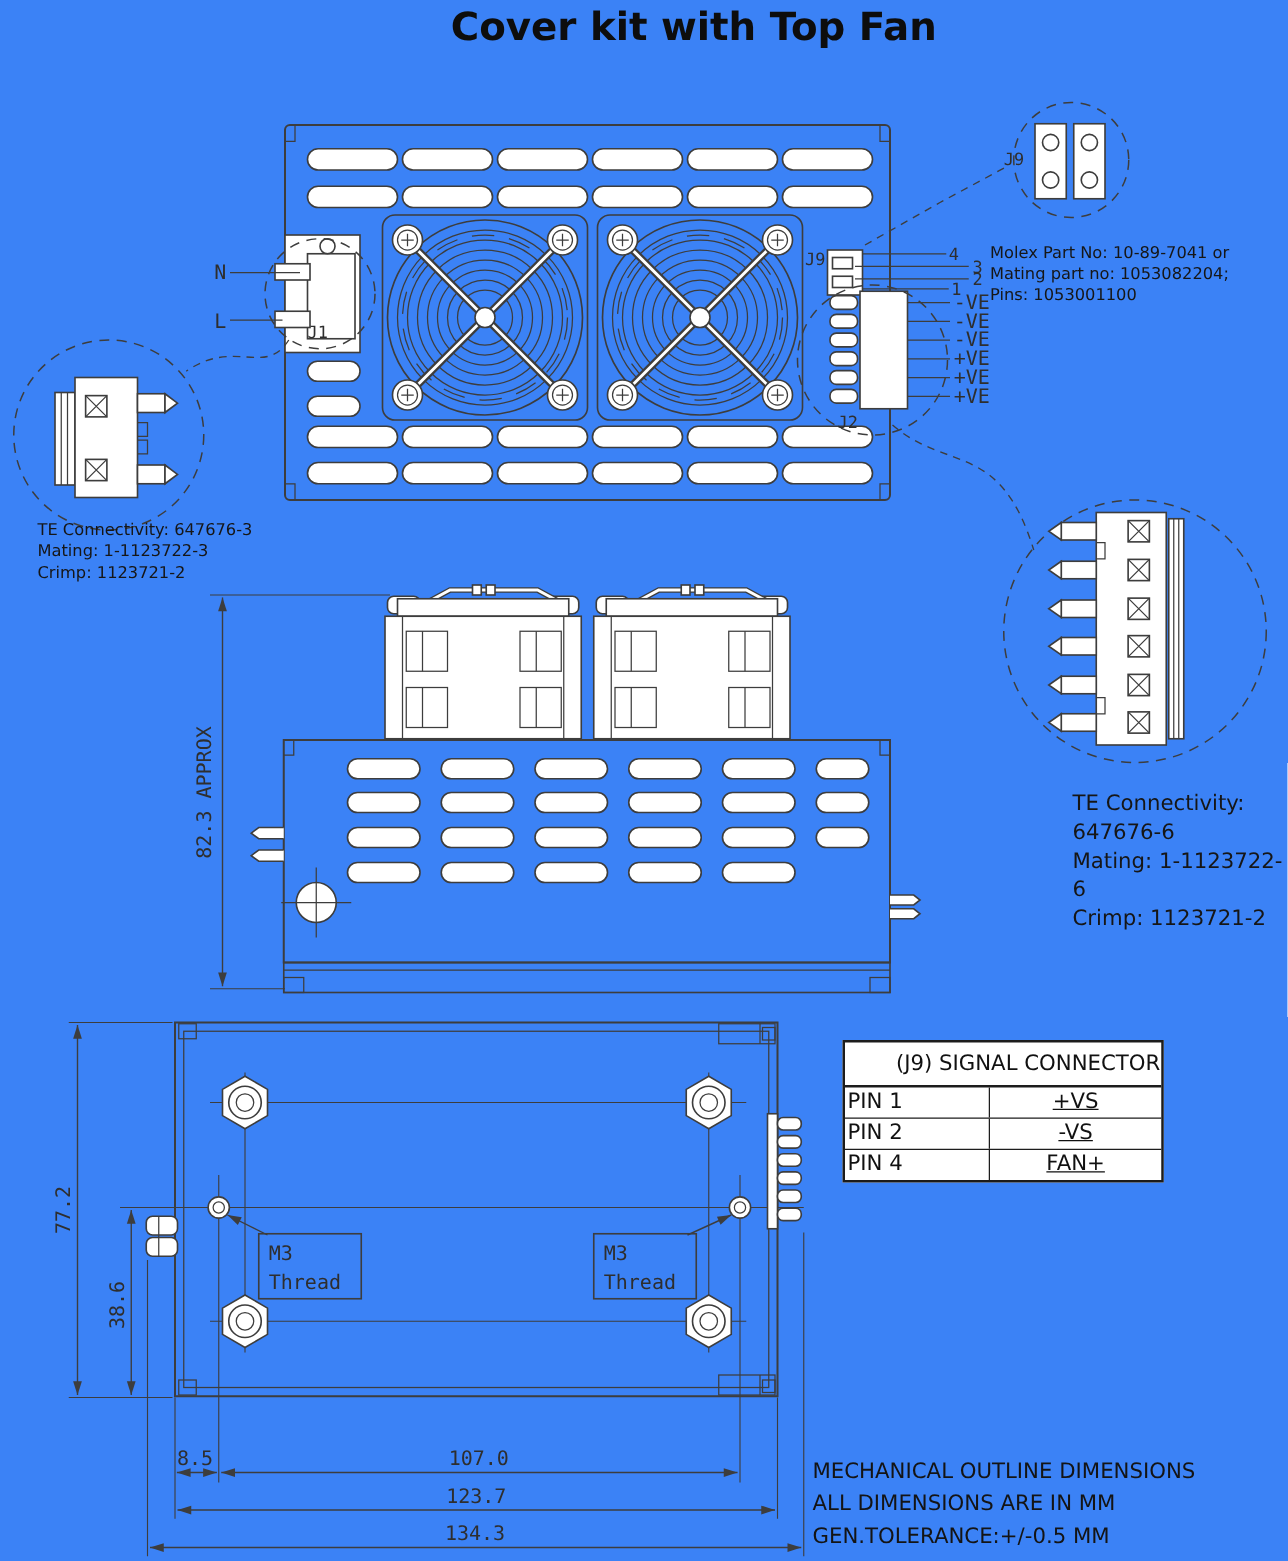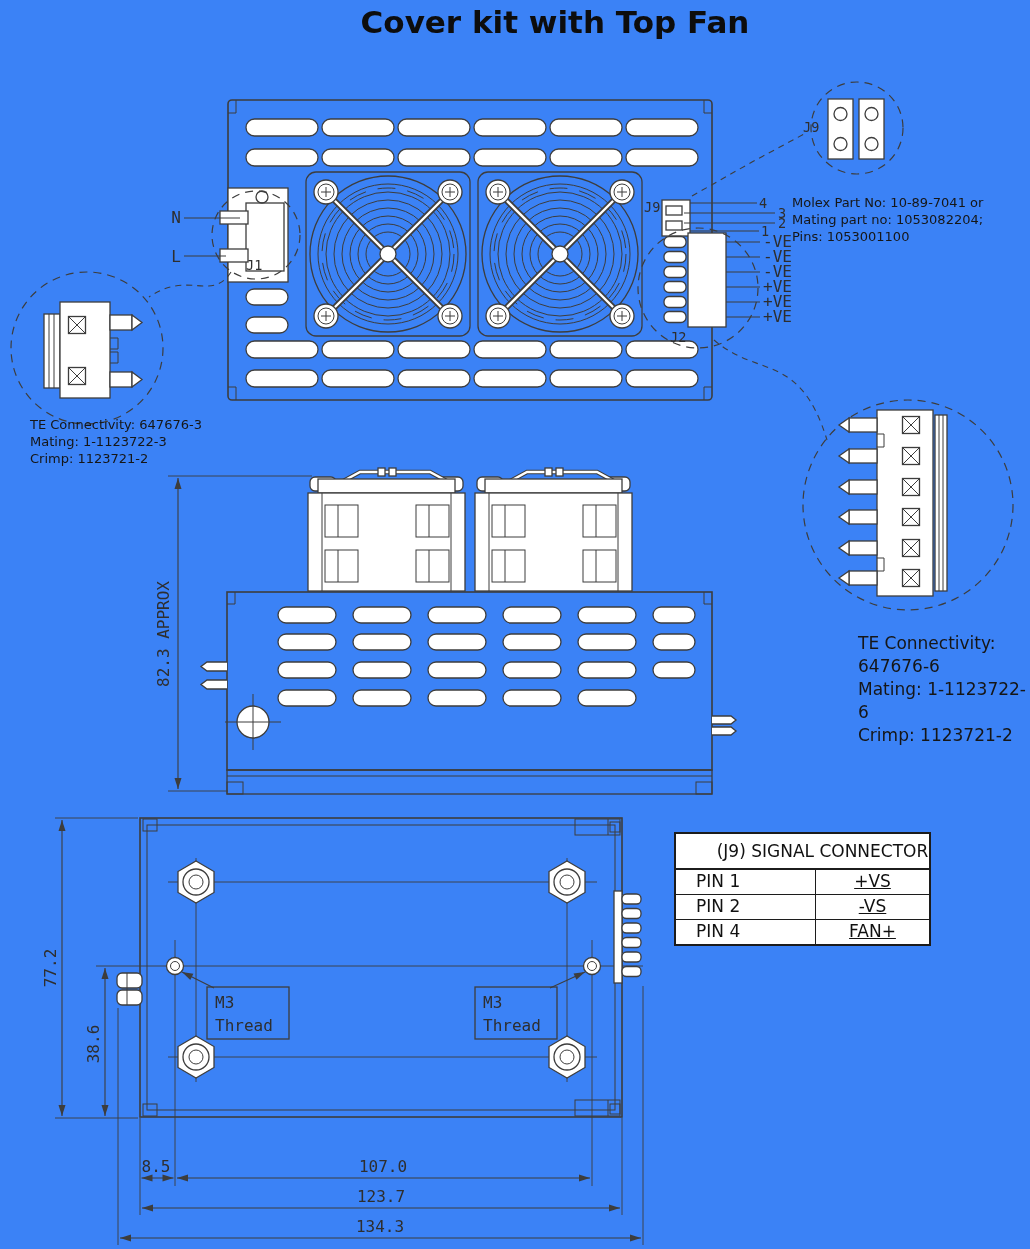--- a/index.html
+++ b/index.html
@@ -23,21 +23,21 @@
   .cad-s{font-family:"DejaVu Sans Mono",monospace;fill:#2e2e2e;font-size:13.5px;}
   .note{position:absolute;font-family:"DejaVu Sans",sans-serif;color:#161616;}
   .note-sm{font-size:13px;line-height:17px;}
   .note-sp{font-size:17px;line-height:23px;}
   .mech-notes{position:absolute;left:650px;top:1164px;font-size:17px;line-height:26px;color:#141414;}
   .sig-table{position:absolute;left:674px;top:832px;width:257px;border:2px solid #1c1c1c;
         font-size:17px;color:#111;background:#fff;box-sizing:border-box;}
   .t-head{height:34px;line-height:34px;text-align:center;border-bottom:2px solid #1c1c1c;padding-left:40px;}
   .t-row{display:flex;height:24px;line-height:23px;}
   .t-row:not(:last-child){border-bottom:1.6px solid #1c1c1c;}
-  .t-c1{width:140px;padding-left:20px;border-right:1.6px solid #1c1c1c;box-sizing:border-box;}
+  .t-c1{width:116px;padding-left:2px;border-right:1.6px solid #1c1c1c;box-sizing:border-box;}
   .t-c2{flex:1;text-align:center;text-decoration:underline;}
 </style>
 </head>
 <body>
 
 <div class="page">
 
   <h1 class="page-title">Cover kit with Top Fan</h1>
 
   <svg width="1030" height="1249" viewBox="0 0 1030 1249">
@@ -448,14 +448,19 @@
     <div class="t-row">
       <div class="t-c1">PIN 2</div>
       <div class="t-c2">-VS</div>
     </div>
     <div class="t-row">
       <div class="t-c1">PIN 4</div>
       <div class="t-c2">FAN+</div>
     </div>
   </div>
 
+  <div class="mech-notes">
+    <div>MECHANICAL OUTLINE DIMENSIONS</div>
+    <div>ALL DIMENSIONS ARE IN MM</div>
+    <div>GEN.TOLERANCE:+/-0.5 MM</div>
+  </div>
 
 </div>
 
 </body></html>

